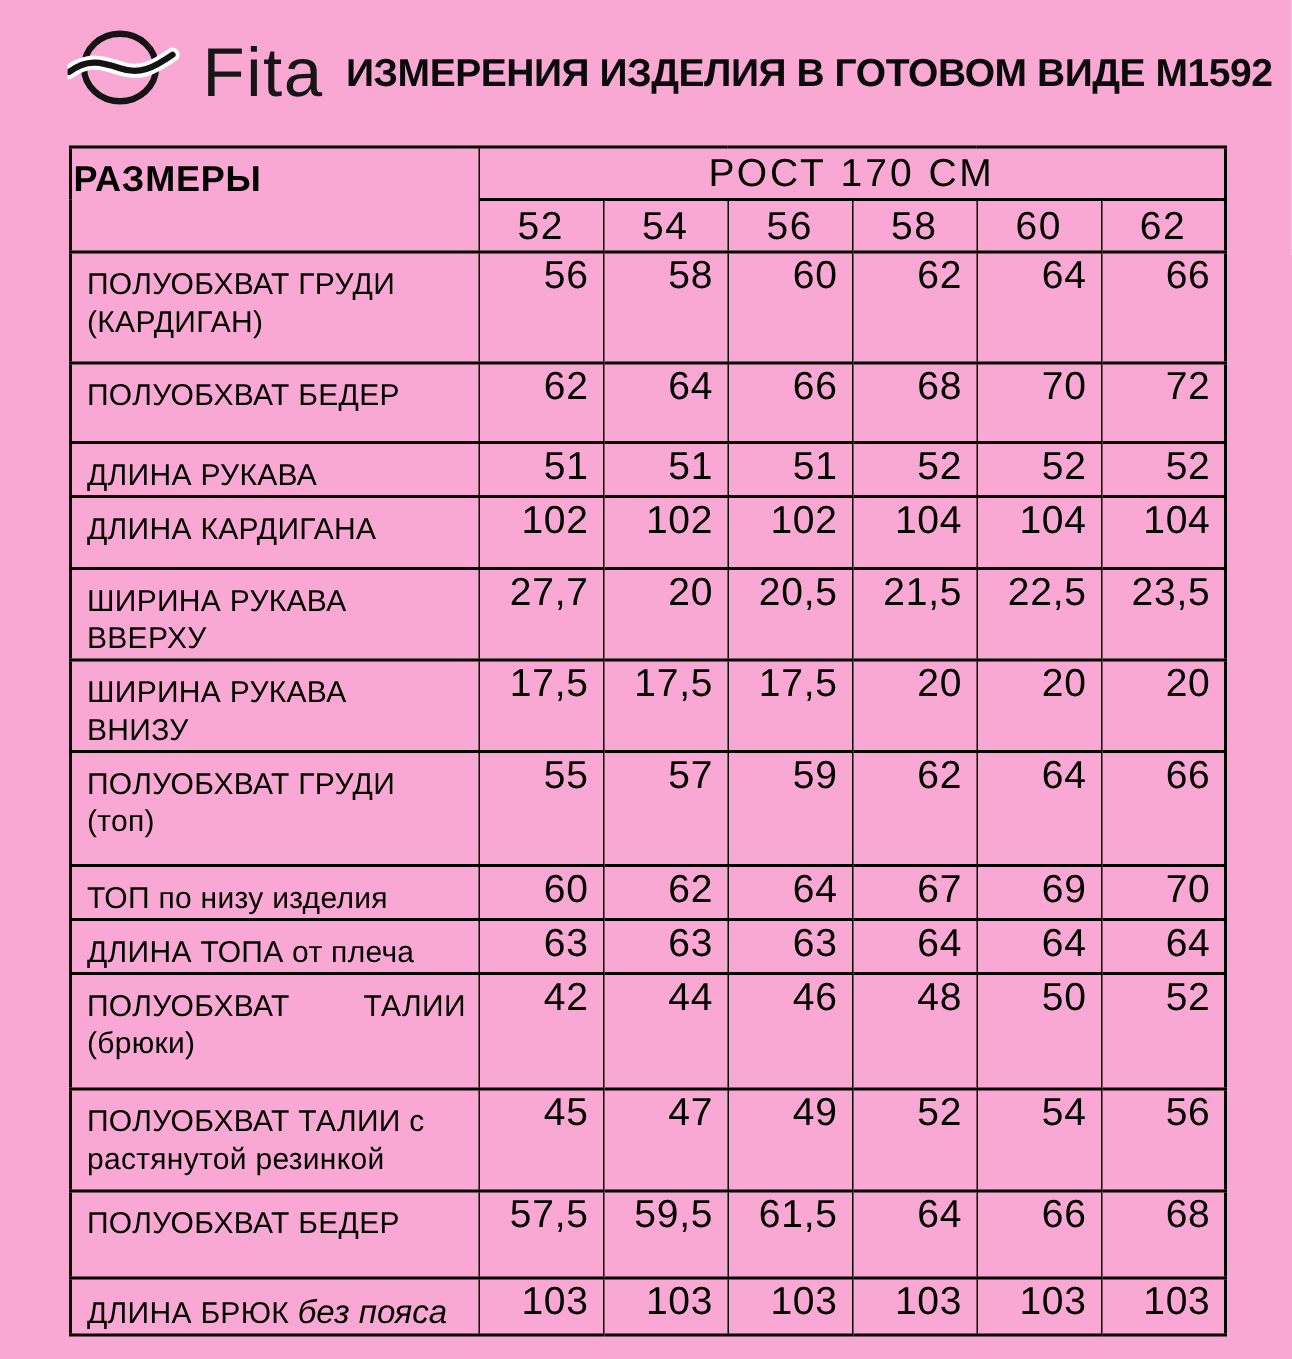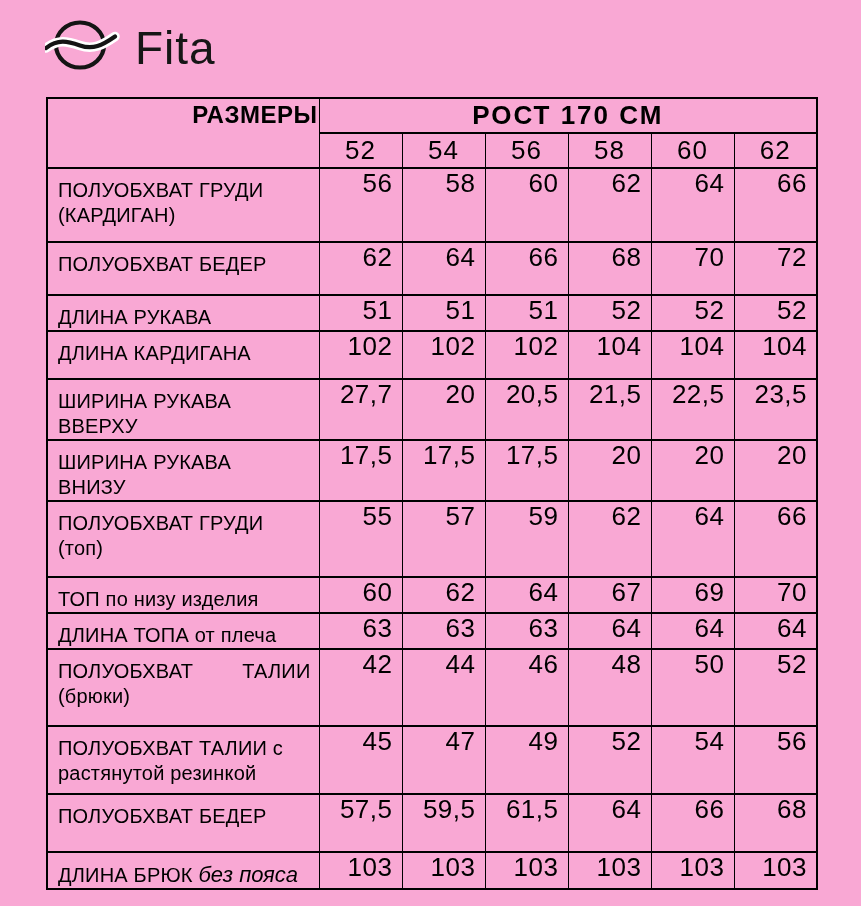--- a/index.html
+++ b/index.html
@@ -20,22 +20,22 @@
   table.size-table{
     margin:15px 0 0 46px;width:770px;table-layout:fixed;
     border-collapse:collapse;border:2px solid #000;
   }
   .size-table th,.size-table td{
     border:1px solid #000;border-top-width:2px;border-bottom-width:2px;
     box-sizing:border-box;overflow:hidden;
   }
   thead tr:nth-child(1){height:30px;}
   thead tr:nth-child(2){height:32px;}
-  th.corner{font-size:24px;font-weight:bold;text-align:right;vertical-align:top;padding-top:2px;letter-spacing:.5px;}
-  th.group{font-size:26px;font-weight:bold;vertical-align:middle;letter-spacing:2px;}
+  th.corner{font-size:24px;font-weight:bold;text-align:left;vertical-align:top;padding-top:7px;letter-spacing:.5px;}
+  th.group{font-size:26px;font-weight:normal;vertical-align:middle;letter-spacing:2px;}
   th.size-cell{font-size:26px;font-weight:normal;text-align:center;vertical-align:middle;letter-spacing:1px;}
 
   td.lab{vertical-align:top;padding:9px 8px 0 10px;font-size:20px;line-height:25px;letter-spacing:.2px;}
   td.val{vertical-align:top;text-align:right;padding:1px 9px 0 0;font-size:26px;line-height:27px;letter-spacing:.5px;}
   .lab-l1,.lab-l2{display:block;}
   .note{font-size:22px;letter-spacing:0;font-style:italic;}
 
   
   tbody tr:nth-child(1){height:74px;}
   tbody tr:nth-child(2){height:53px;}
@@ -62,20 +62,21 @@
     <div class="logo">
       <span>
         <svg width="78" height="68" viewBox="0 0 78 68" aria-hidden="true">
           <ellipse cx="35" cy="31" rx="24" ry="22.5" fill="none" stroke="#141414" stroke-width="4.2"></ellipse>
           <path d="M1,34 C13,25 22,27 35,31.5 C48,36 57,31.5 70,22.5" fill="none" stroke="#ffffff" stroke-width="9.5" stroke-linecap="round"></path>
           <path d="M1,34 C13,25 22,27 35,31.5 C48,36 57,31.5 70,22.5" fill="none" stroke="#141414" stroke-width="4.2" stroke-linecap="round"></path>
         </svg>
       </span>
       <span class="wordmark">Fita</span>
     </div>
+    <div class="title">ИЗМЕРЕНИЯ ИЗДЕЛИЯ В ГОТОВОМ ВИДЕ М1592</div>
   </div>
 
   <table class="size-table">
     <colgroup>
       <col style="width:272px">
       <col style="width:83px">
         <col style="width:83px">
         <col style="width:83px">
       <col style="width:83px">
         <col style="width:83px">

